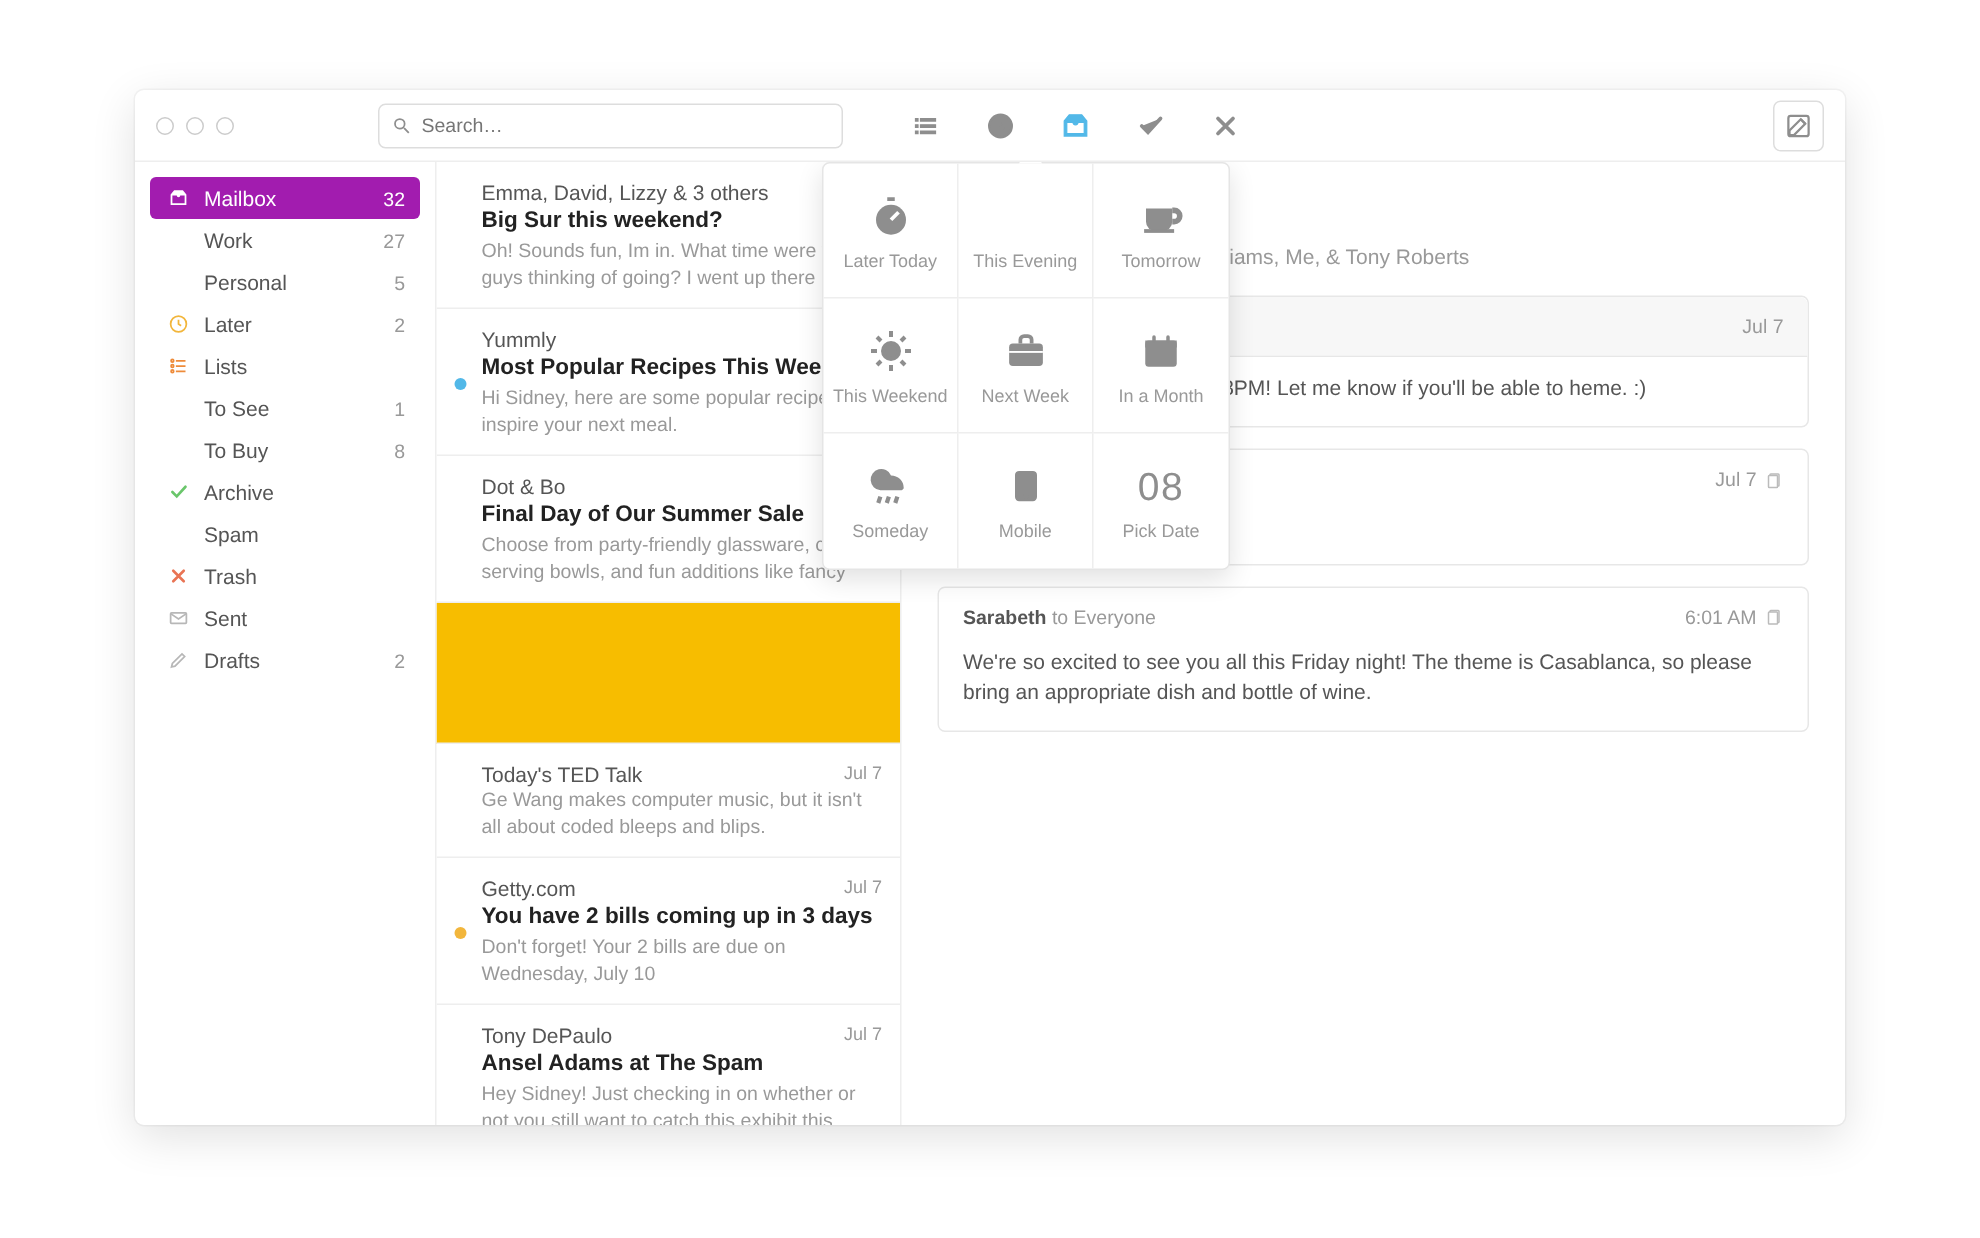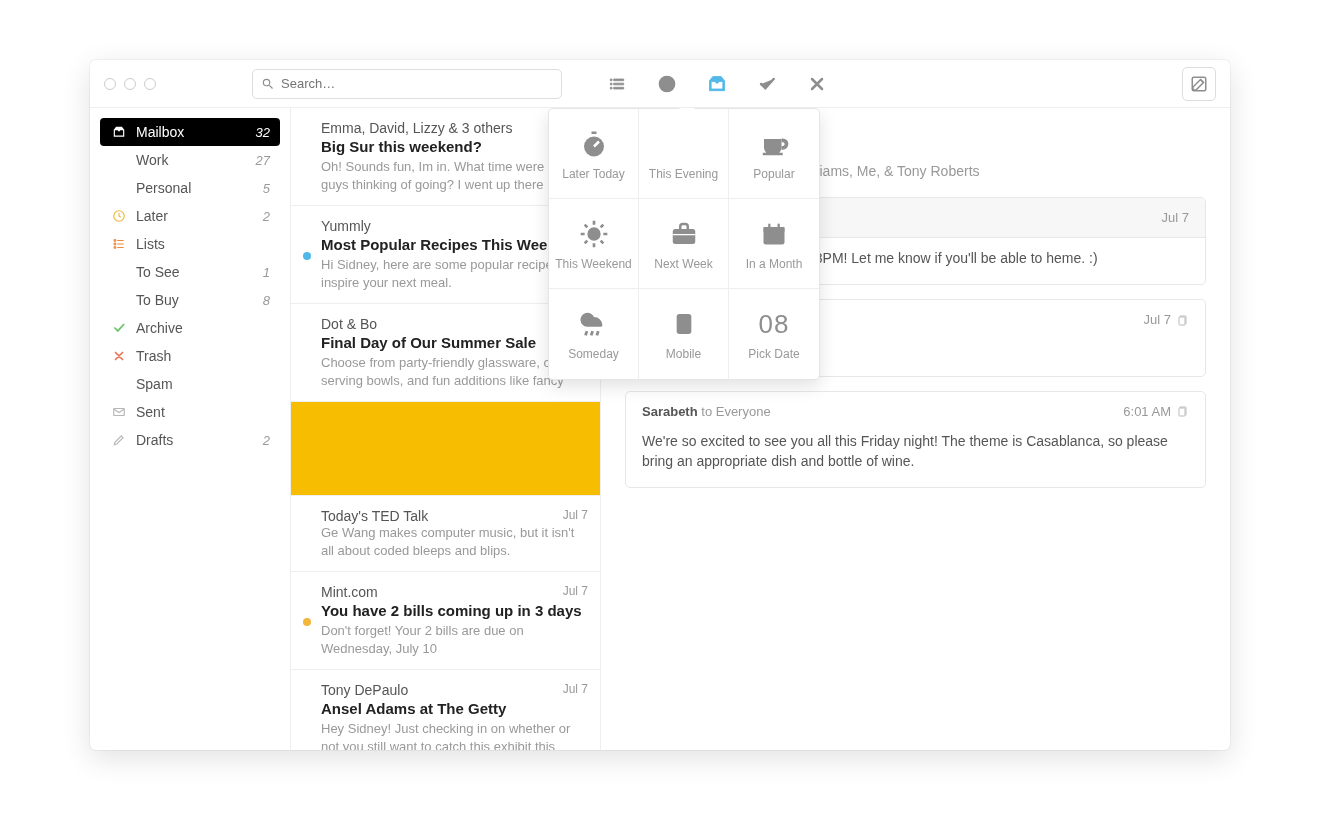--- a/index.html
+++ b/index.html
@@ -82,22 +82,22 @@
   }
   .sb-item {
     display:flex; align-items:center;
     height:28px; padding: 0 10px;
     border-radius:4px;
     cursor:pointer;
   }
   .sb-item .ic { width:18px; display:flex; justify-content:center; margin-right:8px;}
   .sb-item .ic svg { width:14px; height:14px; }
   .sb-item .lbl { flex:1; }
-  .sb-item .cnt { color:#999; font-size:13px;font-style:italic; }
-  .sb-item.selected { background:#000000; color:#fff;}
+  .sb-item .cnt { color:#999; font-size:13px; }
+  .sb-item.selected { background:#a21caf; color:#fff;}
   .sb-item.selected .cnt { color:#fff;}
   .sb-child { padding-left: 36px;}
   .ic-later svg {fill:none;stroke:#f2b63c;stroke-width:2;}
   .ic-lists svg {fill:none;stroke:#ee8b3a;stroke-width:2;}
   .ic-archive svg {fill:none;stroke:#6ac66b;stroke-width:3;stroke-linecap:round;}
   .ic-trash svg {fill:none;stroke:#e97454;stroke-width:3;stroke-linecap:round;}
   .ic-sent svg {fill:none;stroke:#b7b7b7;stroke-width:2;}
   .ic-drafts svg {fill:none;stroke:#b7b7b7;stroke-width:2;}
   .ic-inbox svg { fill:#fff; }
 
@@ -293,30 +293,30 @@
         <span class="cnt">8</span>
       </div>
       <div class="sb-item">
         <span class="ic ic-archive">
             <svg viewBox="0 0 24 24">
               <path d="M5 12l5 5L20 6"></path>
             </svg>
           </span>
         <span class="lbl">Archive</span>
       </div>
+      <div class="sb-item sb-child">
+        <span class="lbl">Spam</span>
+      </div>
       <div class="sb-item">
         <span class="ic ic-trash">
             <svg viewBox="0 0 24 24">
               <path d="M6 6l12 12M18 6L6 18"></path>
             </svg>
           </span>
         <span class="lbl">Trash</span>
-      </div>
-      <div class="sb-item sb-child">
-        <span class="lbl">Spam</span>
       </div>
       <div class="sb-item">
         <span class="ic ic-sent">
             <svg viewBox="0 0 24 24">
               <rect x="3" y="6" width="18" height="12" rx="1"></rect>
               <path d="M3 7l9 6 9-6"></path>
             </svg>
           </span>
         <span class="lbl">Sent</span>
       </div>
@@ -352,28 +352,28 @@
       </div>
       <div class="msg swiped"></div>
       <div class="msg">
         <div class="date">Jul 7</div>
         <div class="from">Today's TED Talk</div>
         <div class="prev">Ge Wang makes computer music, but it isn't all about coded bleeps and blips.</div>
       </div>
       <div class="msg">
         <span class="dot" style="background:#f2b63c"></span>
         <div class="date">Jul 7</div>
-        <div class="from">Mint.com</div>
+        <div class="from">Getty.com</div>
         <div class="subj">You have 2 bills coming up in 3 days</div>
         <div class="prev">Don't forget! Your 2 bills are due on Wednesday, July 10</div>
       </div>
       <div class="msg" style="border-bottom:none">
         <div class="date">Jul 7</div>
         <div class="from">Tony DePaulo</div>
-        <div class="subj">Ansel Adams at The Getty</div>
+        <div class="subj">Ansel Adams at The Spam</div>
         <div class="prev">Hey Sidney! Just checking in on whether or not you still want to catch this exhibit this weekend</div>
       </div>
     </div>
 
     <div class="reader">
       <h1>s Friday?</h1>
       <div class="participants">son, Brenda Parker, Emma Williams, Me, &amp; Tony Roberts</div>
 
       <div class="thread-card">
         <div class="tc-head tc-head-bg">
@@ -433,21 +433,21 @@
           <span>This Evening</span>
         </div>
         <div class="pop-cell">
           <div class="pi">
               <svg viewBox="0 0 24 24" width="30" height="30">
                 <path d="M4 8h14v7a5 5 0 01-5 5H9a5 5 0 01-5-5V8z"></path>
                 <path d="M18 9h1a3 3 0 010 6h-1" fill="none" stroke="#8e8e8e" stroke-width="3"></path>
                 <rect x="3" y="19" width="16" height="2"></rect>
               </svg>
             </div>
-          <span>Popular</span>
+          <span>Tomorrow</span>
         </div>
         <div class="pop-cell">
           <div class="pi">
               <svg viewBox="0 0 24 24" width="32" height="32" stroke="#8e8e8e" stroke-width="2">
                 <circle cx="12" cy="12" r="4"></circle>
                 <path d="M12 2v3M12 19v3M2 12h3M19 12h3M5 5l2 2M17 17l2 2M19 5l-2 2M7 17l-2 2" fill="none"></path>
               </svg>
             </div>
           <span>This Weekend</span>
         </div>

